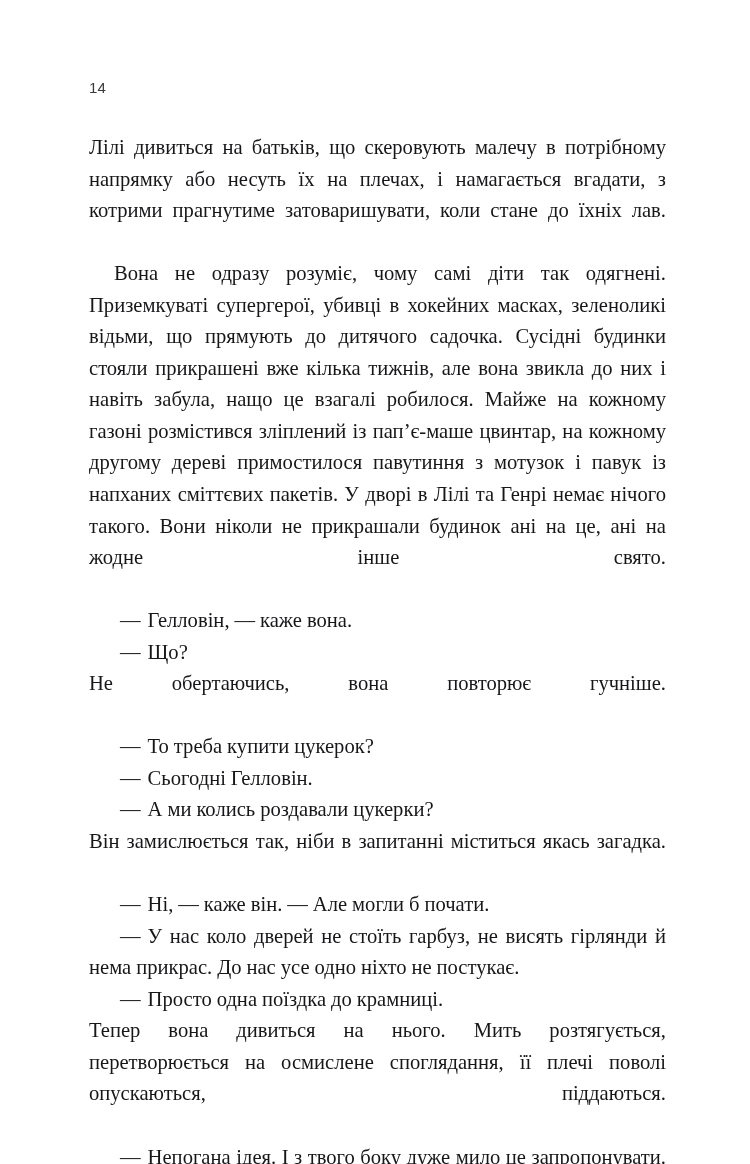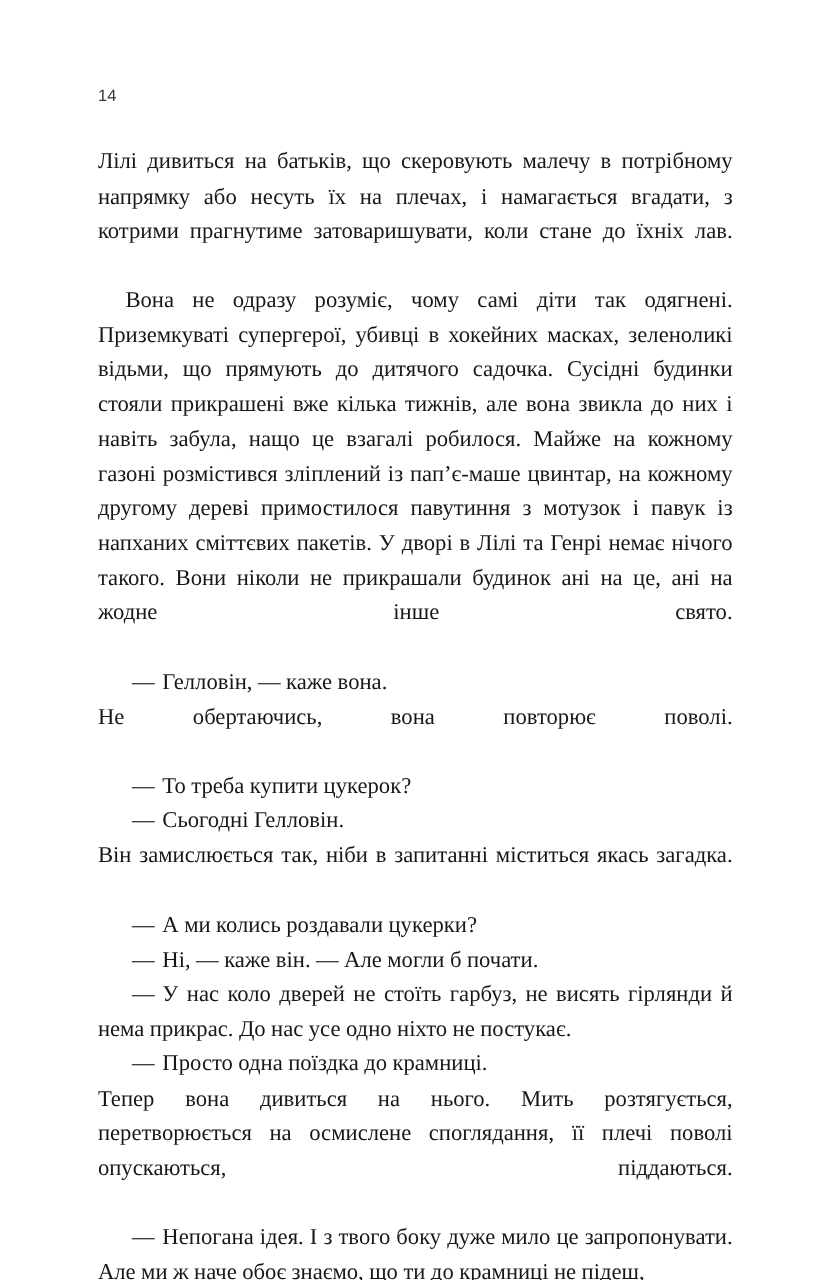--- a/index.html
+++ b/index.html
@@ -96,39 +96,42 @@
     </p>
 
     <p class="para indent">
       <span>Вона не одразу розуміє, чому самі діти так одягнені. Приземкуваті супергерої, убивці в хокейних масках, зеленоликі відьми, що прямують до дитячого садочка. Сусідні будинки стояли прикрашені вже кілька тижнів, але вона звикла до них і навіть забула, нащо це взагалі робилося. Майже на кожному газоні розмістився зліплений із пап’є-маше цвинтар, на кожному другому дереві примостилося павутиння з мотузок і павук із напханих сміттєвих пакетів. У дворі в Лілі та Генрі немає нічого такого. Вони ніколи не прикрашали будинок ані на це, ані на жодне інше свято.</span>
     </p>
 
     <p class="para speech">
       <span>—</span><span class="dash-gap"></span><span>Гелловін, — каже вона.</span>
     </p>
 
+    <p class="para speech">
+      <span>—</span><span class="dash-gap"></span><span>Що?</span>
+    </p>
 
     <p class="para flush">
-      <span>Не обертаючись, вона повторює поволі.</span>
+      <span>Не обертаючись, вона повторює гучніше.</span>
     </p>
 
     <p class="para speech">
       <span>—</span><span class="dash-gap"></span><span>То треба купити цукерок?</span>
     </p>
 
     <p class="para speech">
       <span>—</span><span class="dash-gap"></span><span>Сьогодні Гелловін.</span>
     </p>
 
+    <p class="para speech">
+      <span>—</span><span class="dash-gap"></span><span>А ми колись роздавали цукерки?</span>
+    </p>
+
     <p class="para flush">
       <span>Він замислюється так, ніби в запитанні міститься якась загадка.</span>
-    </p>
-
-    <p class="para speech">
-      <span>—</span><span class="dash-gap"></span><span>А ми колись роздавали цукерки?</span>
     </p>
 
     <p class="para speech">
       <span>—</span><span class="dash-gap"></span><span>Ні, — каже він. — Але могли б почати.</span>
     </p>
 
     <p class="para speech" style="text-align: justify;">
       <span>—</span><span class="dash-gap"></span><span>У нас коло дверей не стоїть гарбуз, не висять гірлянди й нема прикрас. До нас усе одно ніхто не постукає.</span>
     </p>
 

